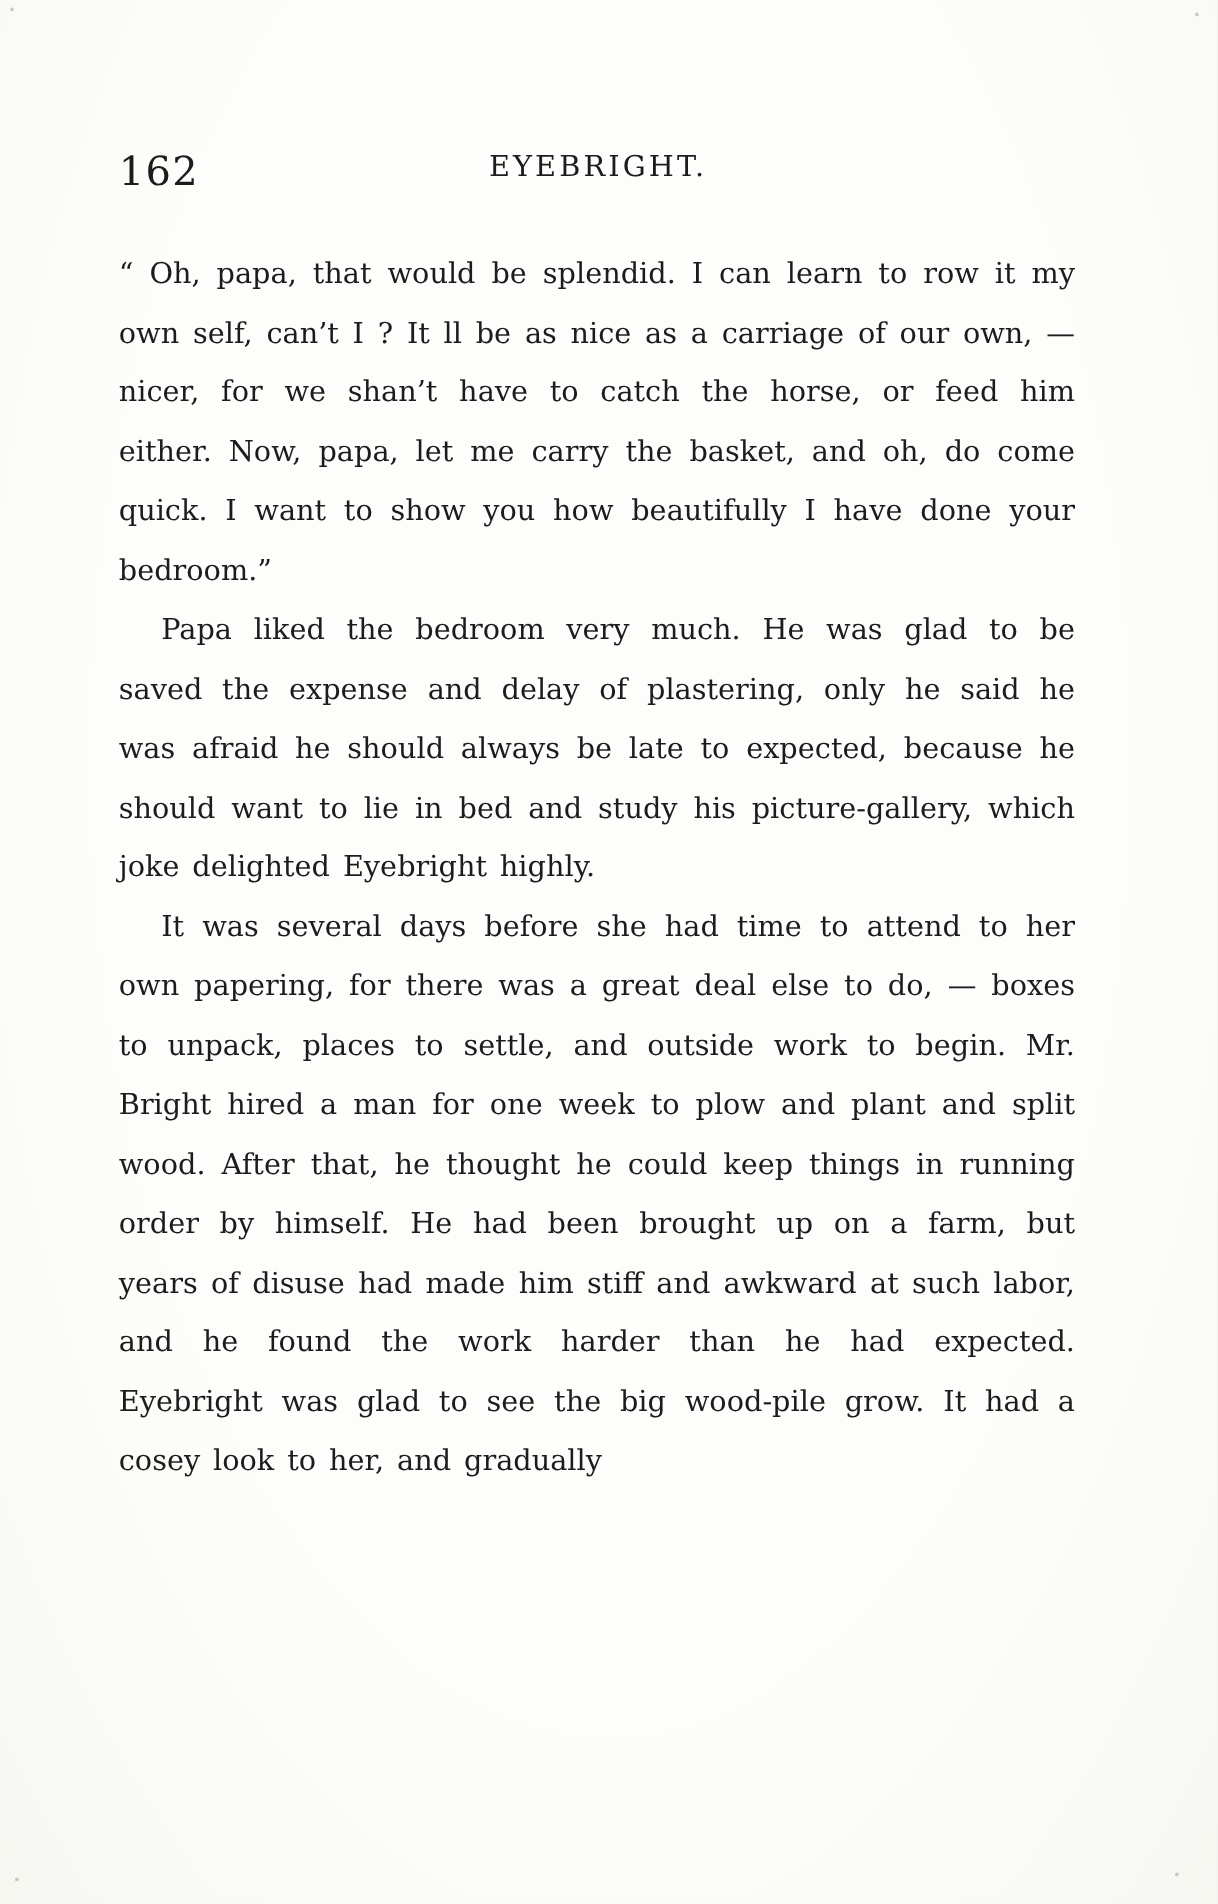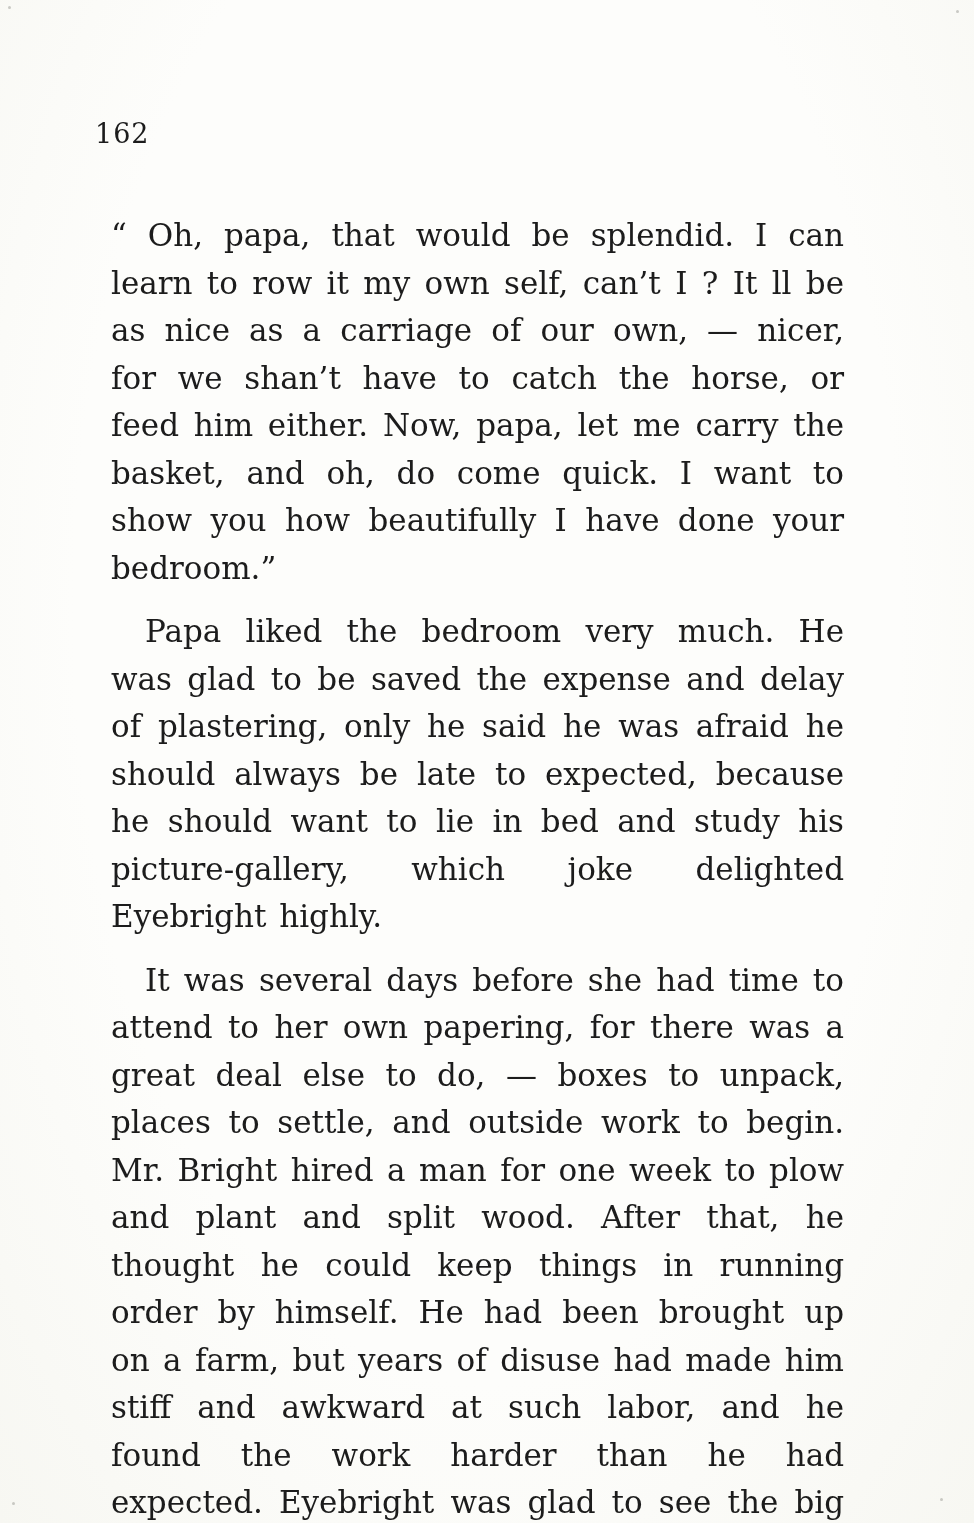--- a/index.html
+++ b/index.html
@@ -22,41 +22,41 @@
     position: absolute;
     top: 118px;
     left: 95px;
     right: 112px;
     height: 40px;
   }
   .page-number {
     position: absolute;
     left: 0;
     top: 0;
-    font-size: 27px;
+    font-size: 32px;
     letter-spacing: 1px;
   }
   .running-title {
     position: absolute;
     left: 0;
     right: 0;
     top: 3px;
     text-align: center;
     font-size: 23px;
     letter-spacing: 2.5px;
   }
   .text-block {
     position: absolute;
     left: 95px;
     top: 196px;
     width: 765px;
   }
   .text-block p {
-    margin: 16px;
-    font-size: 31px;
+    margin: 0;
+    font-size: 23px;
     line-height: 47.5px;
     text-align: justify;
     text-justify: inter-word;
     word-spacing: 3px;
   }
   .text-block p.indented {
     text-indent: 34px;
   }
   
   .speck {
@@ -75,20 +75,21 @@
 
 <div class="scan-page">
 
   <div class="speck s1"></div>
   <div class="speck s2"></div>
   <div class="speck s3"></div>
   <div class="speck s4"></div>
 
   <div class="running-head">
     <span class="page-number">162</span>
+    <span class="running-title">EYEBRIGHT.</span>
   </div>
 
   <div class="text-block">
     <p>“ Oh, papa, that would be splendid.  I can learn to row it my own self, can’t I ?  It ll be as nice as a carriage of our own, — nicer, for we shan’t have to catch the horse, or feed him either.  Now, papa, let me carry the basket, and oh, do come quick.  I want to show you how beautifully I have done your bedroom.”</p>
     <p class="indented">Papa liked the bedroom very much.  He was glad to be saved the expense and delay of plastering, only he said he was afraid he should always be late to expected, because he should want to lie in bed and study his picture-gallery, which joke delighted Eyebright highly.</p>
     <p class="indented">It was several days before she had time to attend to her own papering, for there was a great deal else to do, — boxes to unpack, places to settle, and outside work to begin.  Mr. Bright hired a man for one week to plow and plant and split wood.  After that, he thought he could keep things in running order by himself.  He had been brought up on a farm, but years of disuse had made him stiff and awkward at such labor, and he found the work harder than he had expected.  Eyebright was glad to see the big wood-pile grow.  It had a cosey look to her, and gradually</p>
   </div>
 
 </div>
 

